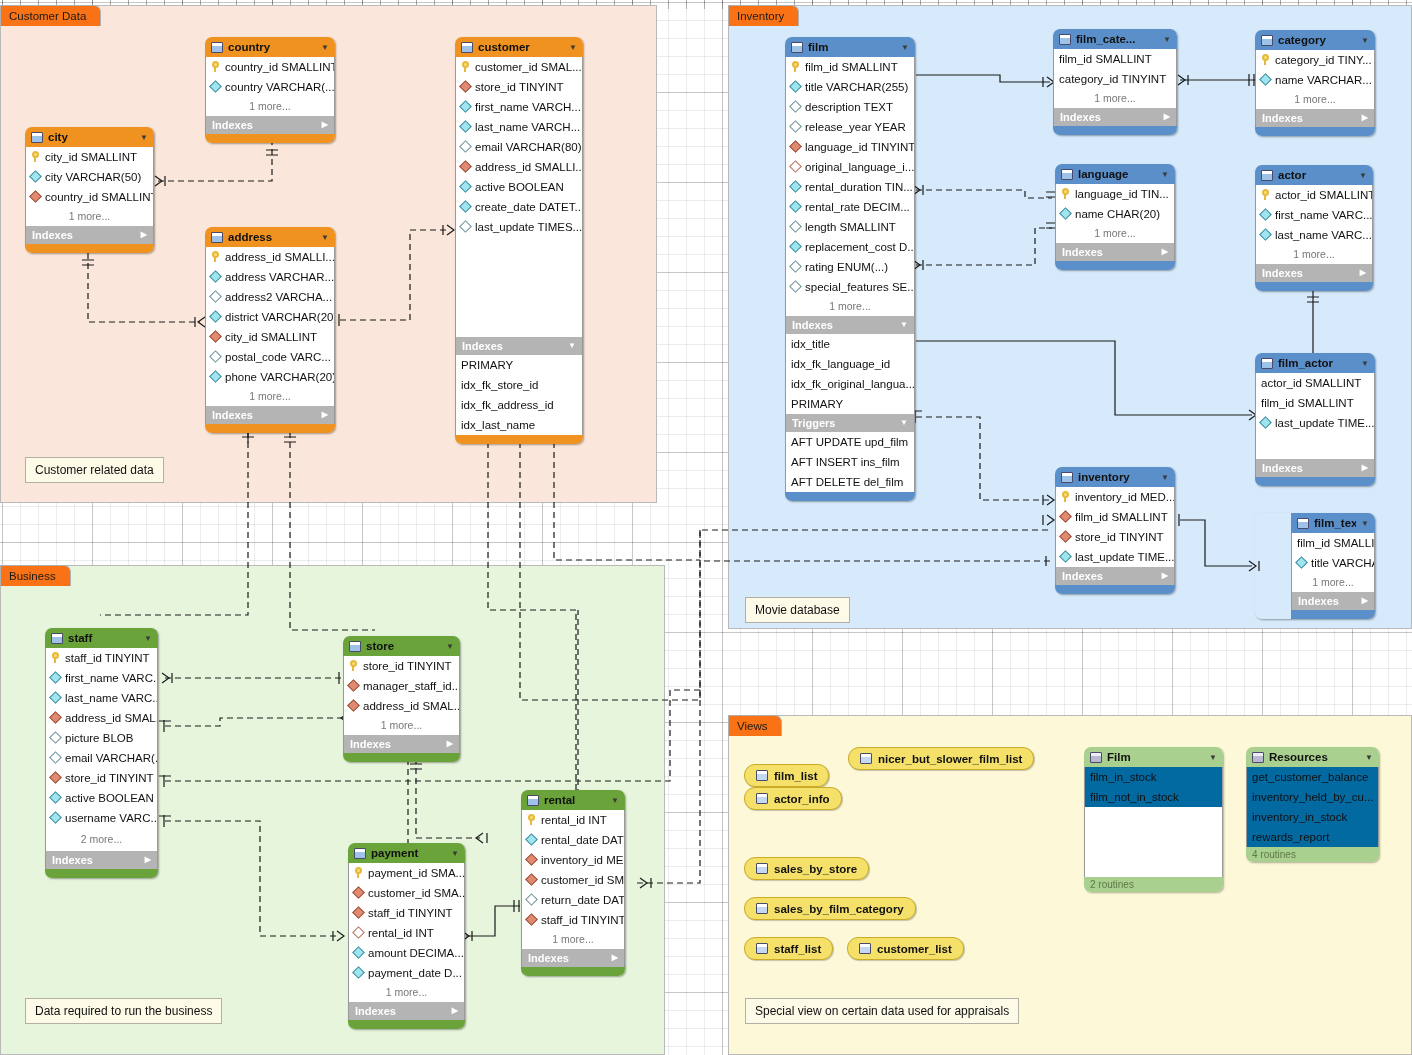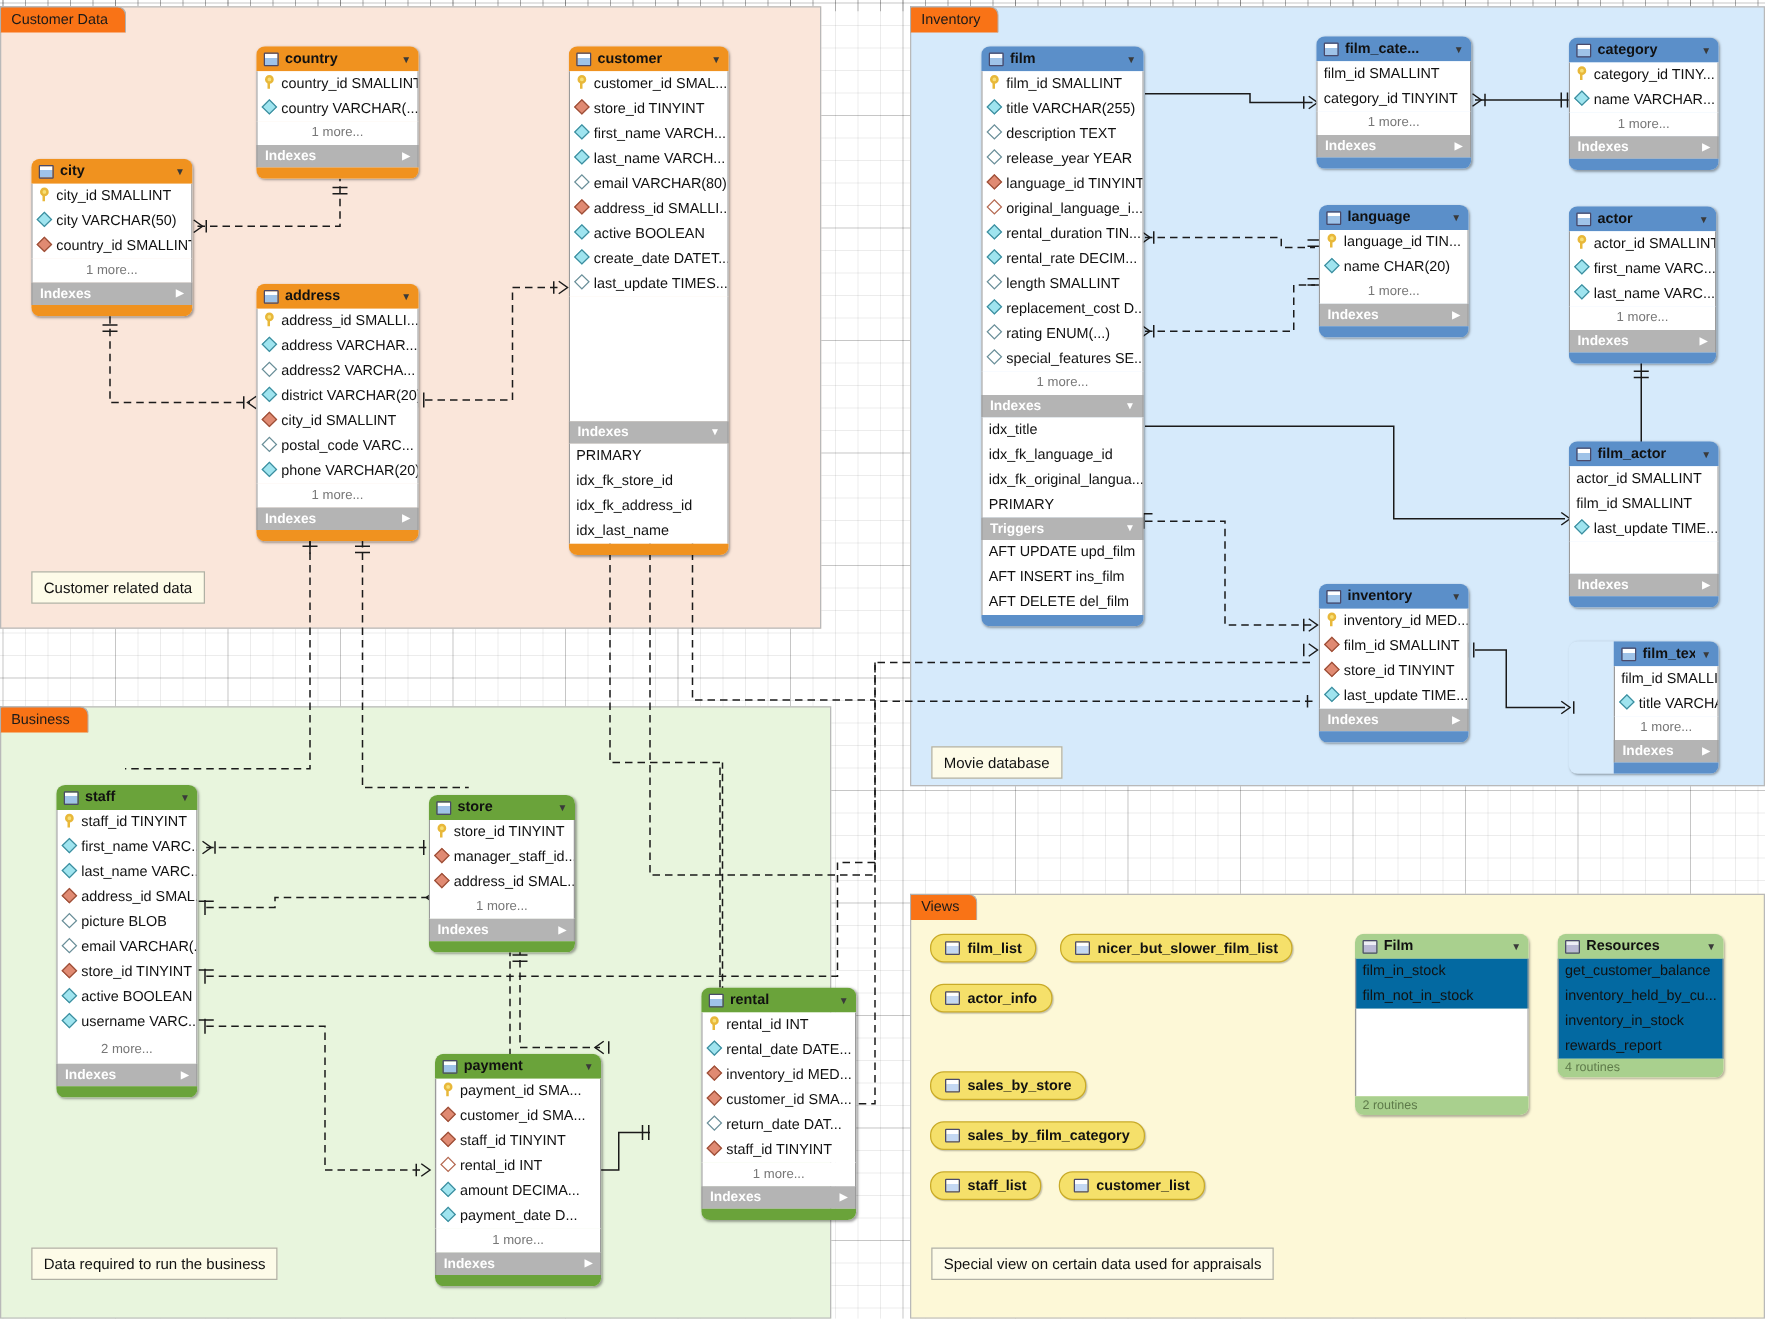--- a/index.html
+++ b/index.html
@@ -746,21 +746,21 @@
         </div>
     </div>
     <div class="more">1 more...</div>
     <div class="sect">
         <span>Indexes</span>
         <span class="car">▶</span>
       </div>
     <div class="foot"></div>
   </div>
 
-  <div class="tbl c-green" style="left:348px;top:843px;width:133px;">
+  <div class="tbl c-green" style="left:348px;top:843px;width:117px;">
     <div class="hdr">
       <span class="ticon"></span>
       <span class="nm">payment</span>
       <span class="car">▼</span>
     </div>
     <div class="body">
       <div class="row">
           <span class="k"><span class="keyi"></span></span>
           <span>payment_id SMA...</span>
         </div>
@@ -786,21 +786,21 @@
         </div>
     </div>
     <div class="more">1 more...</div>
     <div class="sect">
         <span>Indexes</span>
         <span class="car">▶</span>
       </div>
     <div class="foot"></div>
   </div>
 
-  <div class="tbl c-green" style="left:521px;top:790px;width:124px;margin-left:40px;">
+  <div class="tbl c-green" style="left:521px;top:790px;width:104px;">
     <div class="hdr">
       <span class="ticon"></span>
       <span class="nm">rental</span>
       <span class="car">▼</span>
     </div>
     <div class="body">
       <div class="row">
           <span class="k"><span class="keyi"></span></span>
           <span>rental_id INT</span>
         </div>
@@ -826,21 +826,21 @@
         </div>
     </div>
     <div class="more">1 more...</div>
     <div class="sect">
         <span>Indexes</span>
         <span class="car">▶</span>
       </div>
     <div class="foot"></div>
   </div>
 
-  <div class="vpill" style="left:744px;top:747px;">
+  <div class="vpill" style="left:744px;top:764px;">
     <span class="vicon"></span>
     <span>film_list</span>
   </div>
   <div class="vpill" style="left:848px;top:747px;">
     <span class="vicon"></span>
     <span>nicer_but_slower_film_list</span>
   </div>
   <div class="vpill" style="left:744px;top:787px;">
     <span class="vicon"></span>
     <span>actor_info</span>

